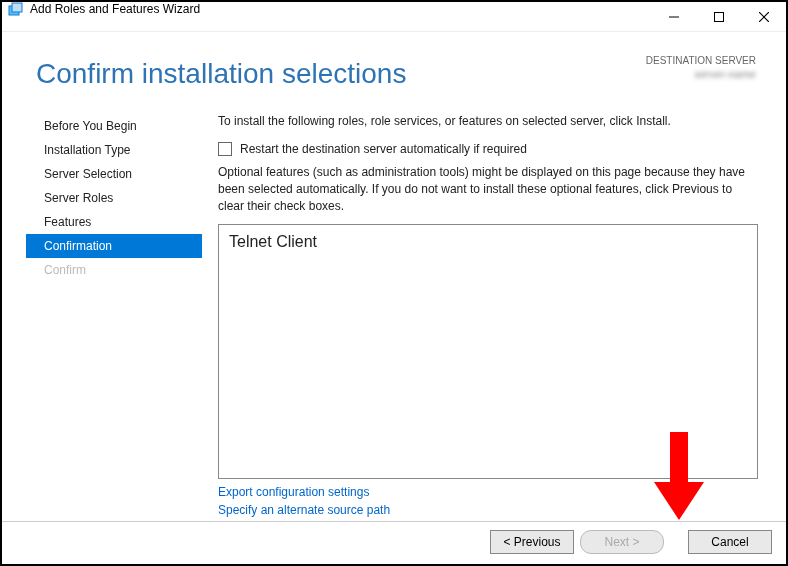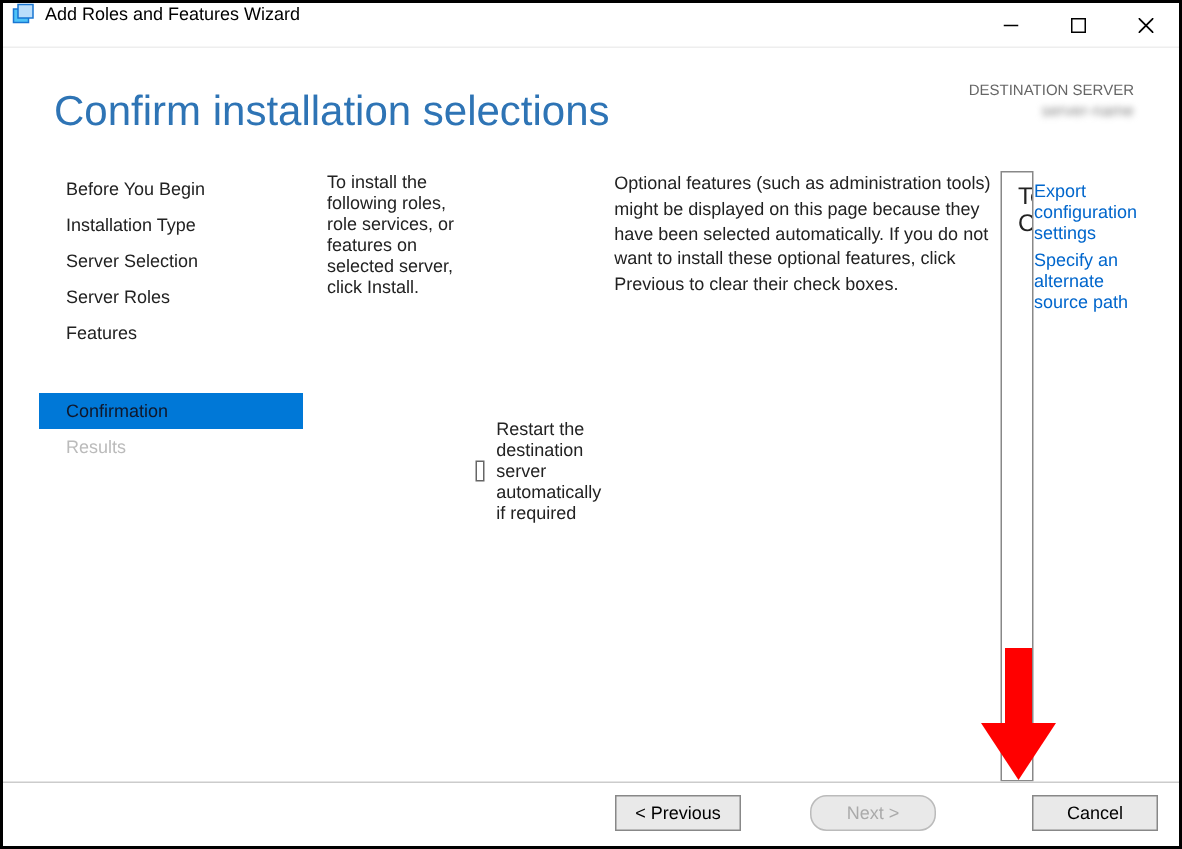--- a/index.html
+++ b/index.html
@@ -93,31 +93,31 @@
   }
   .sidebar .step {
     padding: 5px 0 5px 18px;
     font-size: 12px;
     color: #222;
     cursor: default;
     white-space: nowrap;
   }
   .sidebar .step.active {
     background: #0078d7;
-    color: #0f172a;
-    margin-top: 28px;
+    color: #ffffff;
   }
   .sidebar .step.disabled {
     color: #bbb;
   }
 
   .main {
     flex: 1;
     padding: 10px 4px 0 16px;
     display: flex;
+    flex-direction: column;
     min-height: 0;
   }
   .main .intro {
     font-size: 12px;
     color: #222;
     margin-bottom: 14px;
   }
   .restart-row {
     display: flex;
     align-items: center;
@@ -169,21 +169,20 @@
     min-width: 84px;
     height: 24px;
     border: 1px solid #888;
     background: #e9e9e9;
     font-size: 12px;
     display: flex;
     align-items: center;
     justify-content: center;
     cursor: default;
     padding: 0 10px;
-    margin-left: 40px;
   }
   .footer .btn.disabled {
     color: #aaa;
     border-color: #bbb;
     border-radius: 11px;
   }
   .footer .gap { width: 12px; }
 
   
   .arrow {
@@ -236,21 +235,21 @@
 
   <div class="body">
 
     <div class="sidebar">
       <div class="step">Before You Begin</div>
       <div class="step">Installation Type</div>
       <div class="step">Server Selection</div>
       <div class="step">Server Roles</div>
       <div class="step">Features</div>
       <div class="step active">Confirmation</div>
-      <div class="step disabled">Results</div>
+      <div class="step disabled">Confirm</div>
     </div>
 
     <div class="main">
       <div class="intro">To install the following roles, role services, or features on selected server, click Install.</div>
 
       <div class="restart-row">
         <div class="chk"></div>
         <span class="lbl">Restart the destination server automatically if required</span>
       </div>
 

